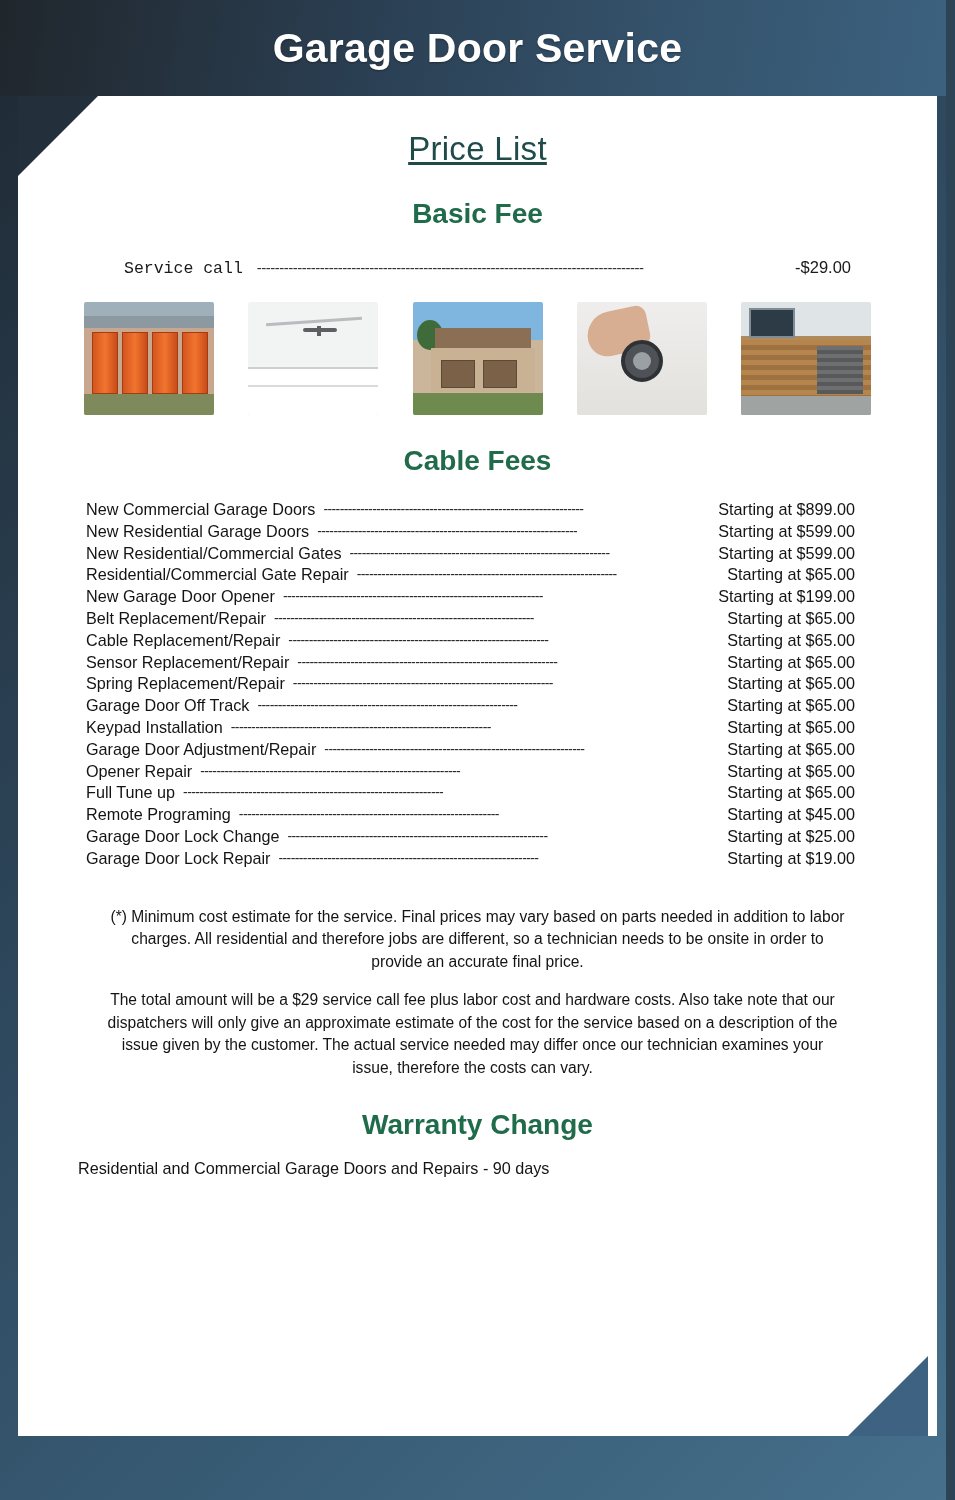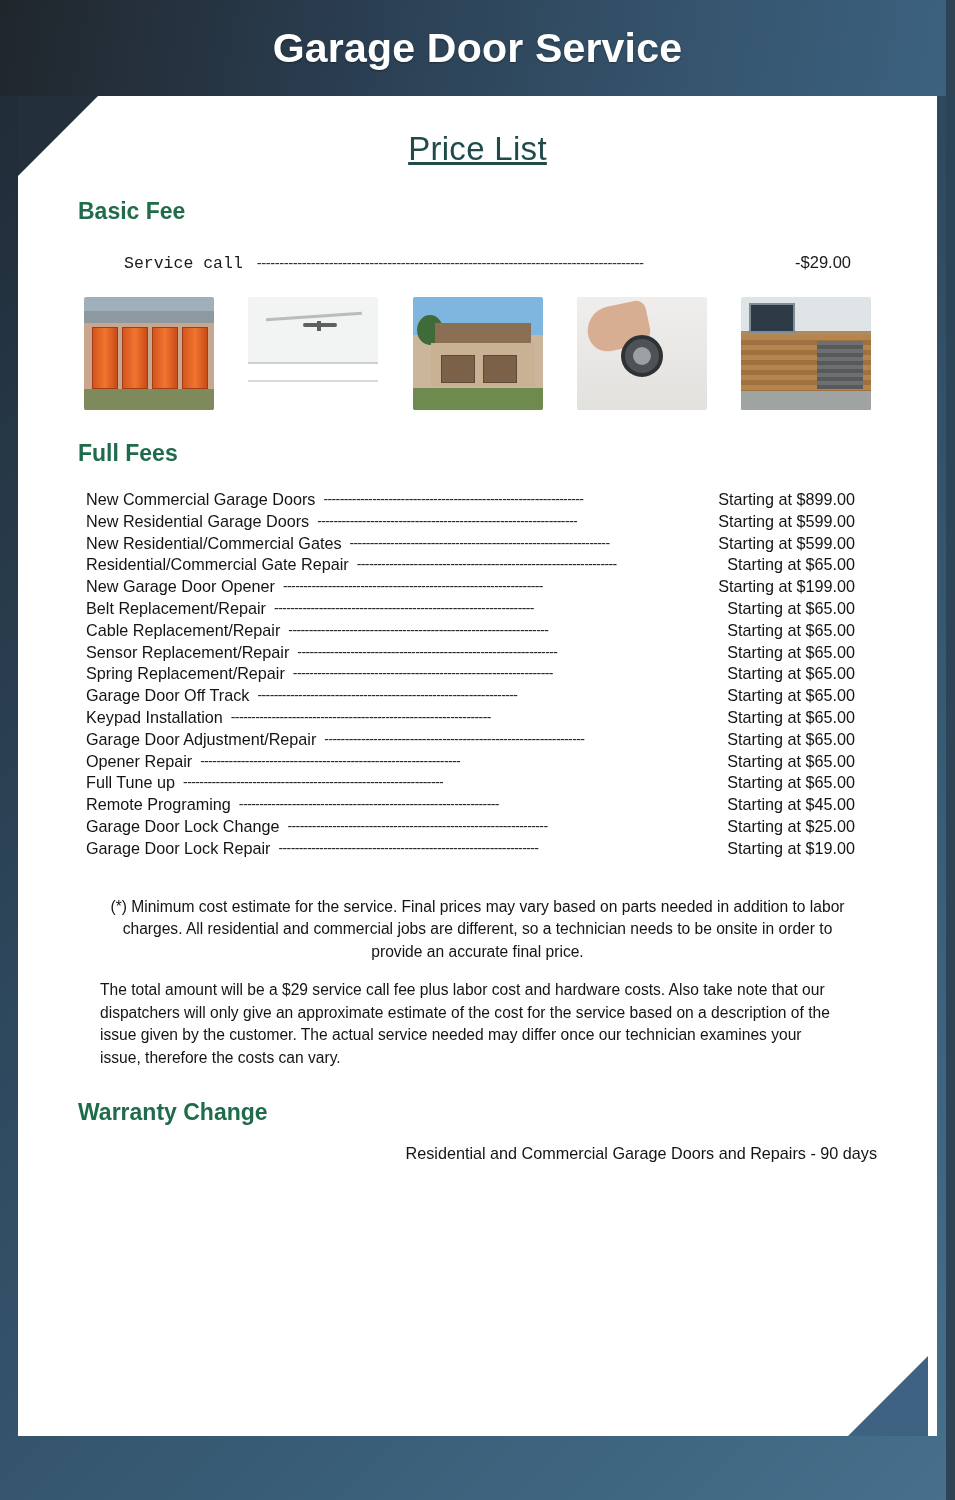--- a/index.html
+++ b/index.html
@@ -58,22 +58,23 @@
   .price-list-title {
     text-align: center;
     color: #1f4b4a;
     font-size: 33px;
     text-decoration: underline;
     margin: 14px 0 16px 0;
     font-weight: normal;
     letter-spacing: 0.3px;
   }
   .section-title {
+    text-align: center;
     color: #1f6b4a;
-    font-size: 23px;
+    font-size: 28px;
     font-weight: bold;
     margin: 30px 0 0 0;
   }
   .section-title.green2 { color: #1f6b4a; }
   .basic-row {
     display: flex;
     align-items: baseline;
     margin: 28px 0 0 0;
     font-size: 16.5px;
     color: #1a1a1a;
@@ -164,27 +165,28 @@
 
   .fineprint {
     margin: 36px 26px 0 26px;
     text-align: center;
     font-size: 15.6px;
     line-height: 22.5px;
     color: #141414;
   }
   .note-body {
     margin: 16px 32px 0 22px;
+    text-align: center;
     font-size: 15.6px;
     line-height: 22.5px;
     color: #141414;
   }
   .warranty-body {
     margin: 18px 0 0 0;
-    text-align: right;
+    text-align: left;
     font-size: 16.2px;
     color: #141414;
   }
 </style>
 </head>
 <body>
 
 <div id="page">
 
   <div class="header">
@@ -236,21 +238,21 @@
           <div class="dev2"></div>
       </div>
       <div class="thumb t5">
         <div class="win"></div>
           <div class="slats"></div>
           <div class="door5"></div>
           <div class="ground5"></div>
       </div>
     </div>
 
-    <h3 class="section-title green2">Full Fees</h3>
+    <h3 class="section-title green2">Cable Fees</h3>
 
     <div class="fee-list">
       <div class="fee-row">
         <span class="name">New Commercial Garage Doors</span>
         <span class="leader">----------------------------------------------------------------</span>
         <span class="amount">Starting at $899.00</span>
       </div>
       <div class="fee-row">
         <span class="name">New Residential Garage Doors</span>
         <span class="leader">----------------------------------------------------------------</span>
@@ -326,21 +328,21 @@
         <span class="leader">----------------------------------------------------------------</span>
         <span class="amount">Starting at $25.00</span>
       </div>
       <div class="fee-row">
         <span class="name">Garage Door Lock Repair</span>
         <span class="leader">----------------------------------------------------------------</span>
         <span class="amount">Starting at $19.00</span>
       </div>
     </div>
 
-    <p class="fineprint">(*) Minimum cost estimate for the service. Final prices may vary based on parts needed in addition to labor charges. All residential and commercial jobs are different, so a technician needs to be onsite in order to provide an accurate final price.</p>
+    <p class="fineprint">(*) Minimum cost estimate for the service. Final prices may vary based on parts needed in addition to labor charges. All residential and therefore jobs are different, so a technician needs to be onsite in order to provide an accurate final price.</p>
 
     <p class="note-body">The total amount will be a $29 service call fee plus labor cost and hardware costs. Also take note that our dispatchers will only give an approximate estimate of the cost for the service based on a description of the issue given by the customer. The actual service needed may differ once our technician examines your issue, therefore the costs can vary.</p>
 
     <h3 class="section-title green2">Warranty Change</h3>
     <p class="warranty-body">Residential and Commercial Garage Doors and Repairs - 90 days</p>
 
   </div>
 </div>
 
 </body></html>

